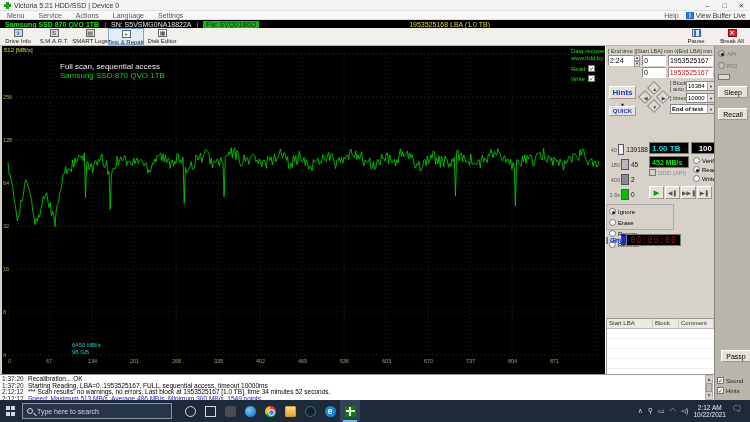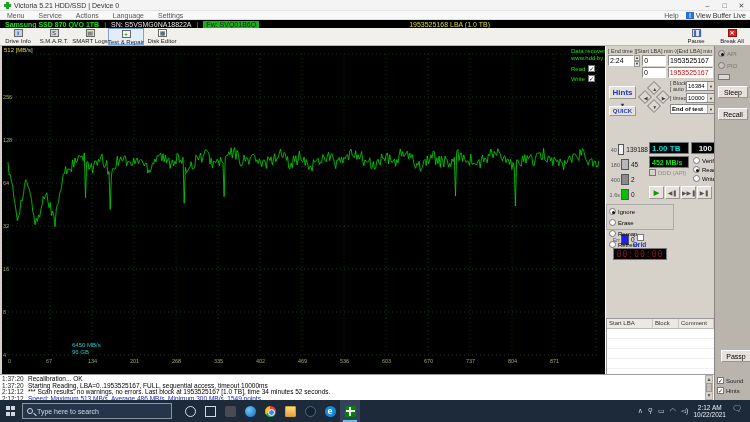--- a/index.html
+++ b/index.html
@@ -115,21 +115,21 @@
   #ddd-row .cb { background:#d6d2ca; }
   #ddd-row span { font-size:6px; color:#8a8a8a; margin-left:2px; }
   #media-row { display:flex; margin-top:3px; }
   .mbtn { width:15px; height:13px; margin-right:1px; font-size:7px; line-height:12px; }
   .mbtn.play { color:#0a9a0a; font-weight:bold; }
   .mbtn.gray { color:#555; font-size:6px; }
   #act-group { position:absolute; left:0px; top:62px; width:68px; height:26px; border:1px solid #aaa; padding:1px 2px; background:#d6d2ca;}
   #act-group .radio-row { height:11px; }
   #act-cols { display:flex; flex-wrap:wrap; }
   #act-cols .radio-row { width:33px; }
-  #grid-row { position:absolute; left:0px; top:92px; width:68px; display:flex; align-items:center;flex-direction:column; }
+  #grid-row { position:absolute; left:0px; top:92px; width:68px; display:flex; align-items:center; }
   #grid-row span.gl { font-size:6.5px; font-weight:bold; color:#1a3ac8; margin:0 3px 0 2px; }
   #seg { background:#000; border:1px solid #777; color:#8b1a1a; font-family:"DejaVu Sans Mono", monospace; font-size:8px; padding:0 3px; letter-spacing:1px; height:12px; line-height:11px; }
 
   #defect-table { position:absolute; left:0px; top:176px; width:109px; height:152px; background:#fff; border:1px solid #999; }
   #dt-head { display:flex; background:#ece9e2; border-bottom:1px solid #bbb; height:10px; }
   #dt-head div { font-size:6px; color:#333; padding:1px 2px; border-right:1px solid #c8c8c8; }
   .dt-row { height:10px; border-bottom:1px solid #f0f0f0; }
 
   
   #rail { position:absolute; left:714px; top:46px; width:36px; height:354px; background:#b9b5ad; border-left:1px solid #8a867e; }
@@ -299,20 +299,24 @@
         <text x="296" y="317" fill="#9aa06a" font-size="5.5">469</text>
         <text x="338" y="317" fill="#9aa06a" font-size="5.5">536</text>
         <text x="380" y="317" fill="#9aa06a" font-size="5.5">603</text>
         <text x="422" y="317" fill="#9aa06a" font-size="5.5">670</text>
         <text x="464" y="317" fill="#9aa06a" font-size="5.5">737</text>
         <text x="506" y="317" fill="#9aa06a" font-size="5.5">804</text>
         <text x="548" y="317" fill="#9aa06a" font-size="5.5">871</text>
         <polyline points="6.0,116.4 7.2,128.8 8.3,128.6 9.5,136.1 10.7,140.1 11.9,151.5 13.0,157.5 14.2,166.0 15.4,174.7 16.6,169.9 17.7,168.2 18.9,154.2 20.1,155.1 21.3,149.5 22.4,140.7 23.6,133.7 24.8,135.8 26.0,140.4 27.1,142.6 28.3,148.1 29.5,153.2 30.7,165.0 31.8,169.8 33.0,178.7 34.2,172.3 35.4,175.3 36.5,168.9 37.7,171.2 38.9,163.3 40.1,158.8 41.2,150.4 42.4,152.9 43.6,149.1 44.8,146.8 45.9,155.4 47.1,161.6 48.3,156.6 49.5,169.6 50.6,165.1 51.8,169.4 53.0,180.7 54.2,164.0 55.3,158.5 56.5,157.1 57.7,147.2 58.9,144.2 60.0,137.8 61.2,128.3 62.4,127.7 63.6,120.4 64.7,128.0 65.9,123.1 67.1,123.1 68.3,123.4 69.4,125.6 70.6,113.9 71.8,121.2 73.0,112.0 74.1,116.7 75.3,115.0 76.5,109.7 77.7,109.6 78.8,111.4 80.0,109.8 81.2,114.6 82.3,106.9 83.5,151.7 84.7,116.2 85.9,115.4 87.0,123.6 88.2,121.4 89.4,117.4 90.6,126.8 91.7,119.7 92.9,114.8 94.1,115.2 95.3,119.4 96.4,113.3 97.6,115.5 98.8,110.8 100.0,108.1 101.1,117.7 102.3,121.6 103.5,119.6 104.7,114.6 105.8,128.5 107.0,125.3 108.2,163.4 109.4,130.0 110.5,122.8 111.7,122.5 112.9,123.3 114.1,120.6 115.2,110.2 116.4,119.2 117.6,113.8 118.8,110.8 119.9,114.6 121.1,114.2 122.3,109.8 123.5,110.2 124.6,119.8 125.8,115.6 127.0,115.8 128.2,116.1 129.3,119.2 130.5,119.3 131.7,112.1 132.9,117.8 134.0,114.0 135.2,111.9 136.4,117.5 137.6,114.6 138.7,113.5 139.9,114.2 141.1,117.0 142.3,120.0 143.4,117.3 144.6,117.2 145.8,127.1 147.0,123.9 148.1,126.2 149.3,122.7 150.5,117.1 151.7,117.8 152.8,113.0 154.0,115.8 155.2,109.5 156.3,110.2 157.5,108.6 158.7,107.1 159.9,114.8 161.0,107.8 162.2,115.8 163.4,109.0 164.6,116.9 165.7,113.4 166.9,112.3 168.1,122.4 169.3,116.6 170.4,113.8 171.6,120.0 172.8,115.3 174.0,117.8 175.1,107.3 176.3,108.6 177.5,116.4 178.7,114.2 179.8,117.4 181.0,111.3 182.2,157.3 183.4,121.2 184.5,126.9 185.7,125.1 186.9,122.8 188.1,120.5 189.2,115.8 190.4,123.1 191.6,122.9 192.8,121.0 193.9,108.9 195.1,110.5 196.3,114.1 197.5,110.5 198.6,107.0 199.8,116.4 201.0,110.7 202.2,107.6 203.3,103.8 204.5,104.1 205.7,105.6 206.9,106.8 208.0,118.1 209.2,112.2 210.4,121.8 211.6,115.2 212.7,115.7 213.9,116.6 215.1,113.1 216.3,115.0 217.4,120.0 218.6,111.4 219.8,115.2 221.0,117.2 222.1,150.7 223.3,111.1 224.5,109.3 225.7,109.5 226.8,105.8 228.0,108.6 229.2,101.8 230.3,112.1 231.5,104.7 232.7,101.7 233.9,113.5 235.0,104.4 236.2,106.8 237.4,115.9 238.6,120.0 239.7,119.9 240.9,116.6 242.1,109.0 243.3,115.3 244.4,111.4 245.6,112.1 246.8,118.3 248.0,112.8 249.1,110.5 250.3,108.7 251.5,108.4 252.7,109.6 253.8,115.4 255.0,113.8 256.2,117.4 257.4,112.9 258.5,116.1 259.7,120.7 260.9,114.6 262.1,113.9 263.2,116.0 264.4,122.4 265.6,110.7 266.8,111.7 267.9,114.7 269.1,110.8 270.3,118.9 271.5,113.6 272.6,107.8 273.8,115.8 275.0,112.2 276.2,111.7 277.3,107.0 278.5,103.1 279.7,110.1 280.9,111.7 282.0,106.5 283.2,107.5 284.4,114.4 285.6,110.5 286.7,121.9 287.9,122.8 289.1,116.9 290.3,121.7 291.4,109.7 292.6,115.4 293.8,109.7 295.0,118.9 296.1,114.1 297.3,105.2 298.5,111.8 299.7,115.1 300.8,116.2 302.0,111.1 303.2,119.5 304.3,113.5 305.5,117.2 306.7,123.2 307.9,120.4 309.0,120.6 310.2,125.0 311.4,113.6 312.6,116.3 313.7,115.2 314.9,113.7 316.1,112.2 317.3,118.5 318.4,116.0 319.6,116.9 320.8,108.5 322.0,110.9 323.1,114.6 324.3,115.8 325.5,109.2 326.7,106.4 327.8,114.6 329.0,108.2 330.2,107.9 331.4,112.9 332.5,116.6 333.7,122.6 334.9,113.9 336.1,114.3 337.2,111.4 338.4,116.4 339.6,111.3 340.8,117.1 341.9,111.4 343.1,112.7 344.3,109.6 345.5,108.6 346.6,113.7 347.8,105.0 349.0,103.0 350.2,109.1 351.3,109.7 352.5,111.6 353.7,104.8 354.9,113.4 356.0,108.8 357.2,113.1 358.4,110.6 359.6,105.6 360.7,115.4 361.9,119.7 363.1,113.8 364.3,115.7 365.4,116.0 366.6,115.7 367.8,111.8 369.0,122.7 370.1,121.8 371.3,115.5 372.5,123.4 373.7,122.3 374.8,115.2 376.0,113.3 377.2,117.5 378.3,119.0 379.5,108.0 380.7,112.3 381.9,112.3 383.0,115.0 384.2,108.0 385.4,106.8 386.6,117.9 387.7,108.8 388.9,114.5 390.1,116.7 391.3,114.9 392.4,113.0 393.6,120.1 394.8,113.5 396.0,117.0 397.1,109.2 398.3,102.9 399.5,110.3 400.7,105.6 401.8,110.7 403.0,109.1 404.2,106.7 405.4,105.2 406.5,112.8 407.7,107.1 408.9,111.8 410.1,108.4 411.2,113.6 412.4,119.6 413.6,122.3 414.8,117.5 415.9,119.2 417.1,115.3 418.3,125.1 419.5,122.8 420.6,121.0 421.8,114.5 423.0,113.3 424.2,119.6 425.3,110.0 426.5,117.8 427.7,114.1 428.9,108.7 430.0,112.3 431.2,105.0 432.4,105.7 433.6,118.5 434.7,111.7 435.9,117.7 437.1,110.1 438.3,121.4 439.4,110.3 440.6,114.1 441.8,121.0 443.0,110.0 444.1,112.6 445.3,114.0 446.5,121.2 447.7,117.4 448.8,120.5 450.0,112.9 451.2,115.5 452.3,111.3 453.5,150.1 454.7,105.3 455.9,103.6 457.0,114.7 458.2,107.6 459.4,107.0 460.6,115.4 461.7,108.9 462.9,113.2 464.1,116.5 465.3,114.8 466.4,115.6 467.6,119.4 468.8,108.2 470.0,118.0 471.1,118.1 472.3,116.9 473.5,118.5 474.7,118.7 475.8,115.4 477.0,113.5 478.2,121.8 479.4,112.8 480.5,109.0 481.7,116.0 482.9,111.8 484.1,113.5 485.2,116.7 486.4,108.2 487.6,109.6 488.8,103.1 489.9,106.9 491.1,111.8 492.3,105.3 493.5,107.8 494.6,109.4 495.8,102.8 497.0,105.5 498.2,107.8 499.3,112.2 500.5,114.9 501.7,110.7 502.9,109.6 504.0,116.6 505.2,113.1 506.4,113.5 507.6,118.3 508.7,113.3 509.9,123.3 511.1,116.5 512.3,121.9 513.4,160.0 514.6,113.8 515.8,114.0 517.0,117.7 518.1,118.9 519.3,120.3 520.5,109.9 521.7,115.5 522.8,108.8 524.0,117.2 525.2,109.5 526.3,112.8 527.5,111.0 528.7,108.6 529.9,111.2 531.0,119.7 532.2,119.5 533.4,112.4 534.6,107.7 535.7,107.3 536.9,107.1 538.1,106.5 539.3,113.4 540.4,113.6 541.6,102.4 542.8,113.9 544.0,114.8 545.1,116.3 546.3,109.8 547.5,110.5 548.7,115.0 549.8,111.7 551.0,119.7 552.2,111.2 553.4,112.9 554.5,115.7 555.7,114.2 556.9,119.8 558.1,113.0 559.2,116.3 560.4,116.8 561.6,123.9 562.8,114.4 563.9,117.9 565.1,116.5 566.3,112.6 567.5,109.9 568.6,112.2 569.8,116.5 571.0,108.1 572.2,107.8 573.3,108.2 574.5,110.2 575.7,112.3 576.9,114.6 578.0,103.6 579.2,109.3 580.4,102.7 581.6,103.8 582.7,109.3 583.9,113.5 585.1,115.5 586.3,119.1 587.4,114.2 588.6,113.6 589.8,112.4 591.0,120.4 592.1,115.4 593.3,115.0 594.5,121.0 595.7,121.0 596.8,114.9" fill="none" stroke="#00dd00" stroke-width="0.8"></polyline>
       </svg>
     <div id="scale-label">512 [MB/s]</div>
+    <div id="graph-overlay">
+      <div id="overlay-line1">Full scan, sequential access</div>
+      <div id="overlay-line2">Samsung SSD 870 QVO 1TB</div>
+    </div>
     <div id="cursor-note">
       <div>6450 MB/s</div>
       <div>96 GB</div>
     </div>
     <div id="branding">
       <div id="brand-line1">Data recovery</div>
       <div id="brand-line2">www.hdd.by</div>
       <div class="rw-row">
         <span>Read</span>
         <div class="cb checked"></div>

